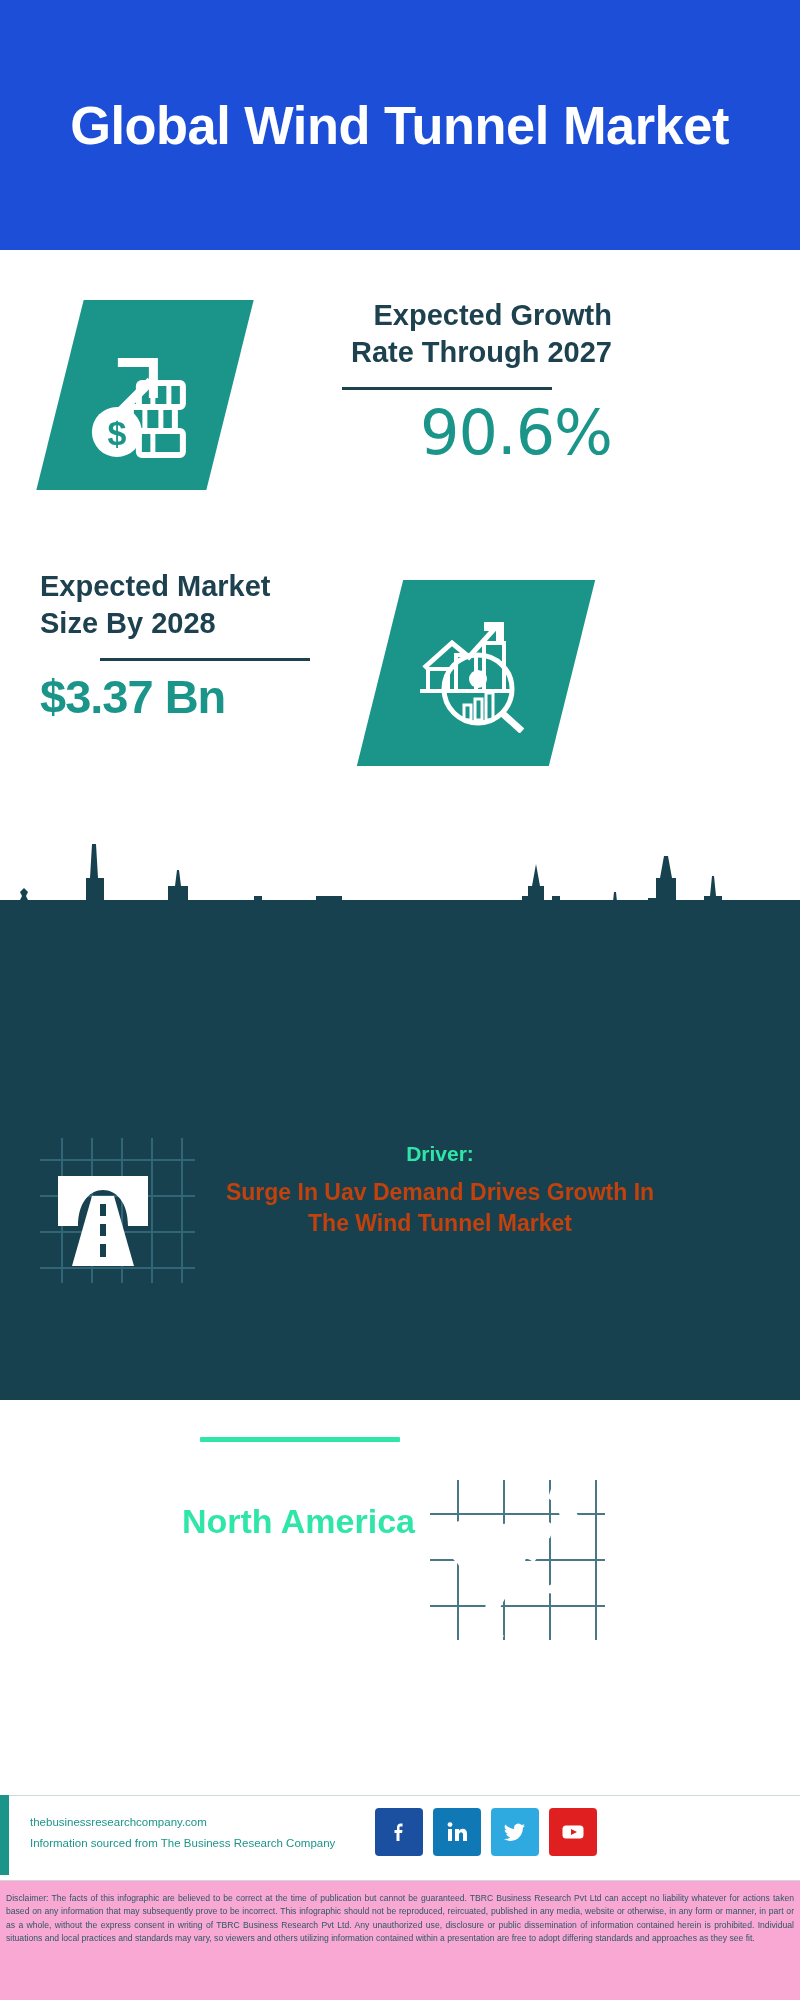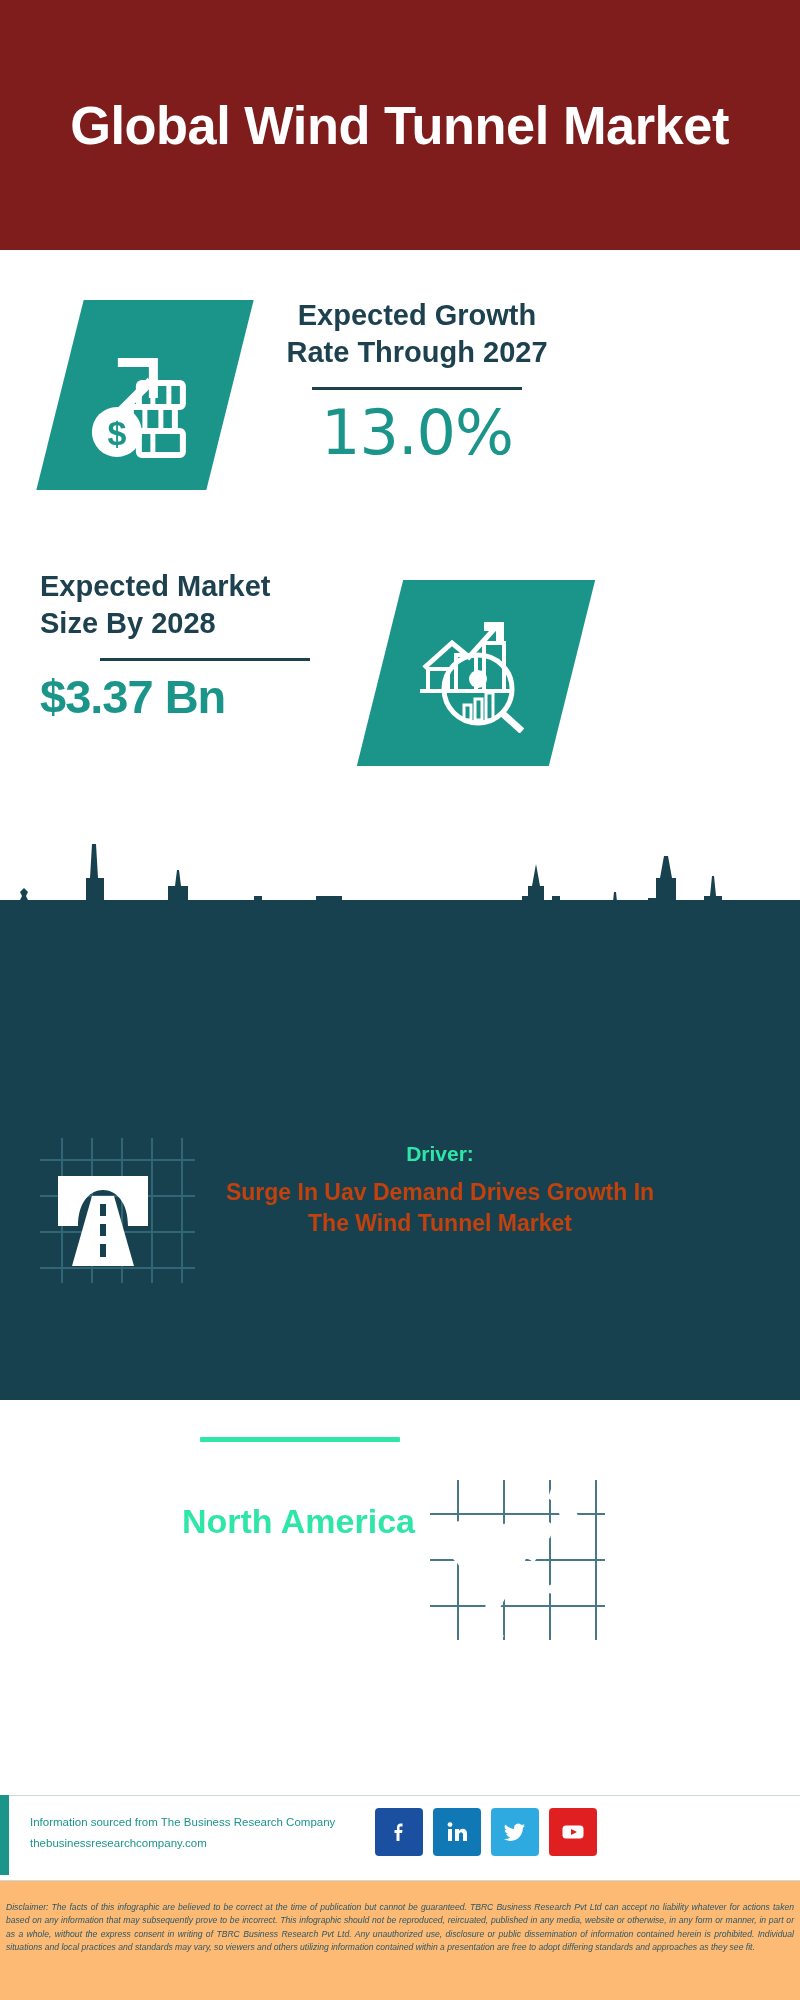--- a/index.html
+++ b/index.html
@@ -7,21 +7,21 @@
     width:800px; height:2000px;
     background:#ffffff;
     font-family:"Liberation Sans", sans-serif;
     overflow:hidden;
   }
   .page{ position:relative; width:800px; height:2000px; background:#fff; }
 
   
   .header{
     position:absolute; left:0; top:0; width:800px; height:250px;
-    background:#7f1d1d;
+    background:#1d4ed8;
     display:flex; align-items:center; justify-content:center;
   }
   .header-title{
     color:#ffffff;
     font-size:54px;
     font-weight:bold;
     line-height:1.12;
     text-align:center;
     letter-spacing:-0.5px;
     font-stretch:condensed;
@@ -41,22 +41,22 @@
     position:absolute;
     background:#1b958a;
     transform:skewX(-14deg);
     display:flex; align-items:center; justify-content:center;
   }
   .para-inner{ transform:skewX(14deg); display:flex; align-items:center; justify-content:center; }
 
   
   .card1-icon{ left:60px; top:300px; width:170px; height:190px; }
   .card1-text{
-    position:absolute; left:252px; top:297px; width:330px;
-    text-align:center;
+    position:absolute; left:282px; top:297px; width:330px;
+    text-align:right;
   }
   .stat-label{
     color:#1d414f; font-size:29px; font-weight:bold; line-height:1.28;
     font-family:"Liberation Sans Narrow","Liberation Sans",sans-serif;
   }
   .stat-rule{
     width:210px; height:3px; background:#1d414f; margin:16px auto 12px auto;
   }
   .stat-value{
     color:#1b958a; font-size:62px; font-weight:normal; line-height:1;
@@ -145,23 +145,22 @@
     color:#fff; font-weight:bold;
   }
   .sicon.fb{ background:#1b4fa0; }
   .sicon.li{ background:#1079b5; }
   .sicon.tw{ background:#2eaae1; }
   .sicon.yt{ background:#e02020; }
 
   
   .disclaimer{
     position:absolute; left:0; top:1880px; width:800px; height:120px;
-    background:#fdba74; padding:20px 6px 0 6px;
+    background:#f9a8d4; padding:11px 6px 0 6px;
     border-top:1px solid #cfd8db;
-    font-style:italic;
   }
   .disclaimer p{
     color:#2d5766; font-size:8.6px; line-height:1.55;
     text-align:justify;
     font-family:"Liberation Sans", sans-serif;
   }
 </style>
 </head>
 <body>
 
@@ -192,21 +191,21 @@
         <circle cx="32" cy="99" r="25" fill="#fff"></circle>
         <text x="32" y="112" font-size="34" font-weight="bold" text-anchor="middle" fill="#1b958a" font-family="Liberation Sans, sans-serif">$</text>
       </svg>
     </div>
   </div>
 
   <div class="card1-text">
     <div class="stat-label">Expected Growth</div>
     <div class="stat-label">Rate Through 2027</div>
     <div class="stat-rule"></div>
-    <div class="stat-value">13.0%</div>
+    <div class="stat-value">90.6%</div>
   </div>
 
   <div class="card2-text">
     <div class="stat-label">Expected Market</div>
     <div class="stat-label">Size By 2028</div>
     <div class="stat-rule"></div>
     <div class="stat-value-b">$3.37 Bn</div>
   </div>
 
   <div class="para card2-icon">
@@ -286,22 +285,22 @@
     </g>
     <path fill="#ffffff" d="M122 6 L134 2 L148 8 L152 20 L144 26 L148 36 L140 42 L130 36 L126 24 L118 18 Z"></path>
     <path fill="#ffffff" d="M14 46 L32 40 L46 46 L60 40 L74 44 L86 38 L100 42 L114 38 L124 46 L120 58 L108 62 L112 72 L104 82 L96 78 L92 90 L84 96 L80 110 L72 124 L64 140 L58 152 L52 140 L56 124 L50 112 L42 102 L34 96 L28 84 L20 76 L12 62 Z"></path>
     <path fill="#ffffff" d="M58 152 L66 150 L74 156 L70 160 L60 158 Z"></path>
     <path fill="#ffffff" d="M100 104 L110 100 L118 106 L126 102 L132 108 L124 114 L112 112 L104 112 Z"></path>
   </svg>
 
   <div class="source-bar"></div>
   <div class="source-accent"></div>
   <div class="source-text">
+    <div class="source-line">thebusinessresearchcompany.com</div>
     <div class="source-line">Information sourced from The Business Research Company</div>
-    <div class="source-line">thebusinessresearchcompany.com</div>
   </div>
   <div class="socials">
     <div class="sicon fb">
       <svg width="26" height="26" viewBox="0 0 26 26">
           <path fill="#fff" d="M16.5 7.5h-2c-.6 0-1 .4-1 1V11h3l-.4 3h-2.6v8h-3v-8H8.5v-3h2.5V8.2c0-2.1 1.5-3.7 3.6-3.7h1.9z"></path>
         </svg>
     </div>
     <div class="sicon li">
       <svg width="26" height="26" viewBox="0 0 26 26">
           <rect x="4" y="10" width="4" height="12" fill="#fff"></rect>

